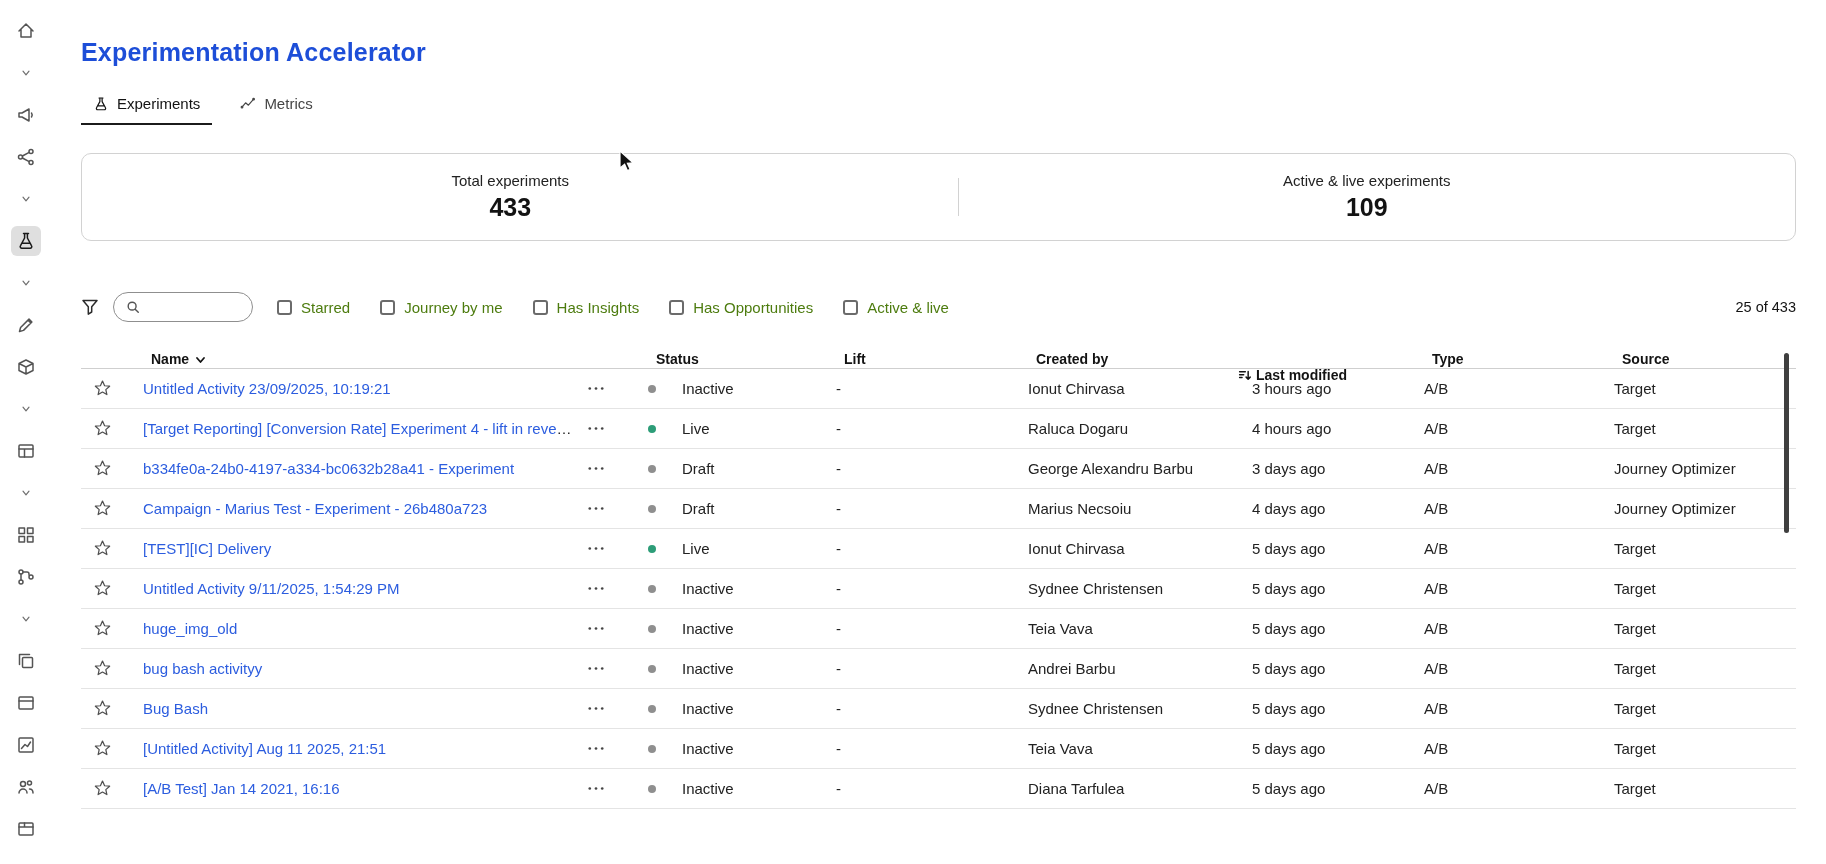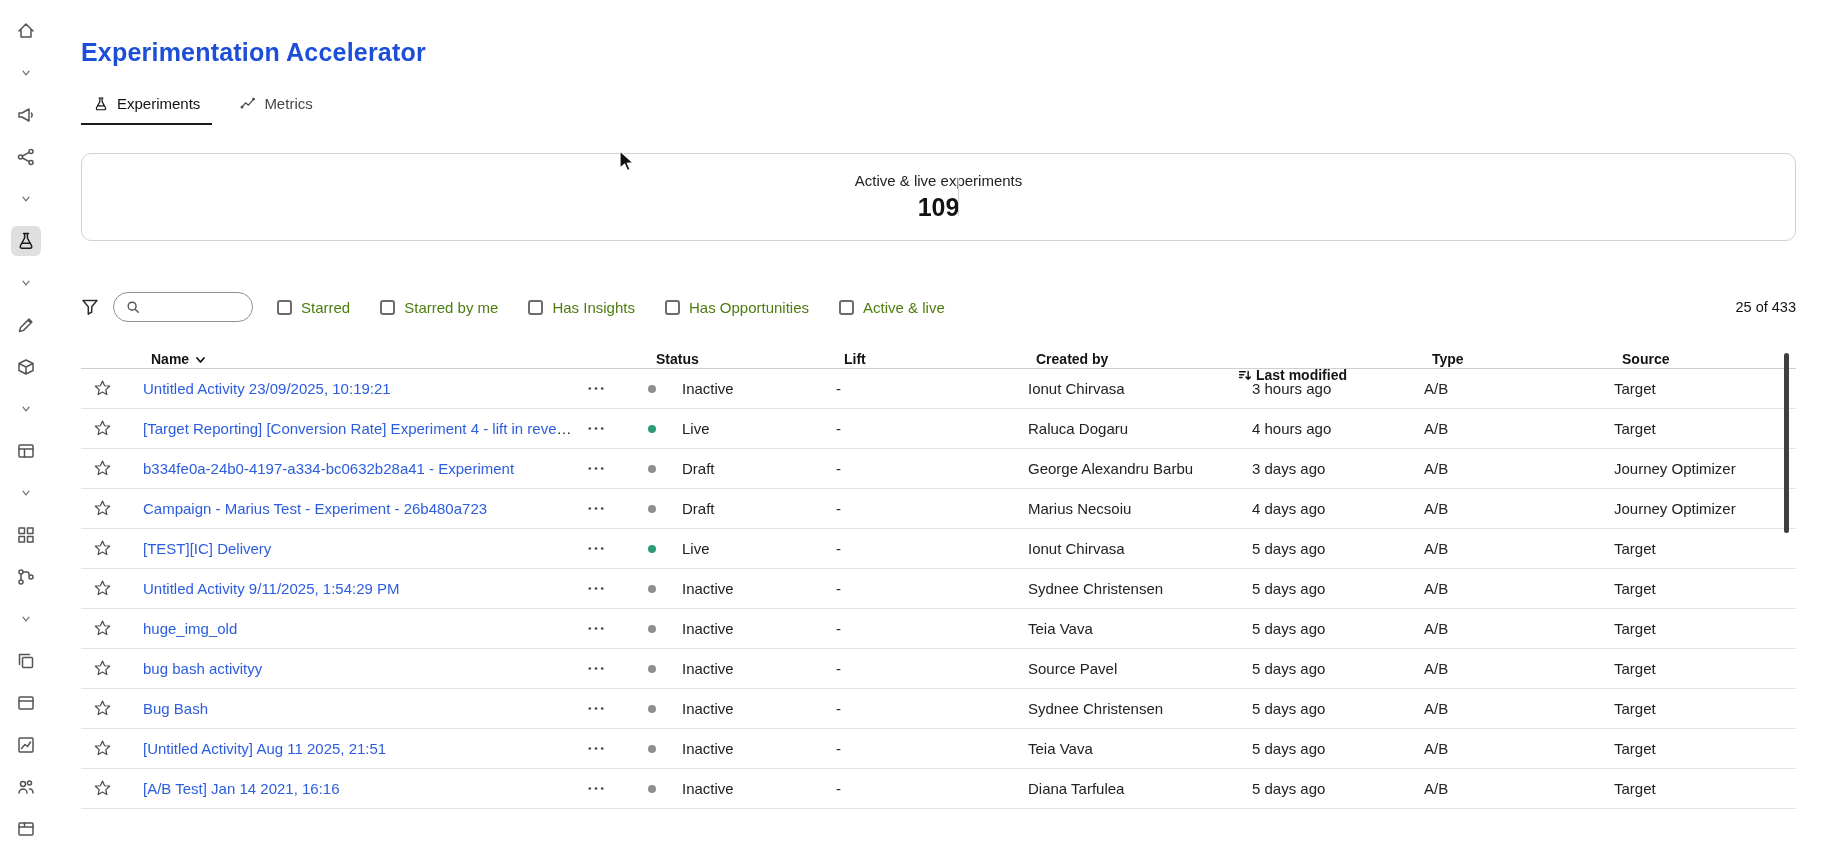--- a/index.html
+++ b/index.html
@@ -230,20 +230,24 @@
       <svg viewBox="0 0 20 20">
           <polyline points="2.5,14 7,8.5 10.5,11.5 17,4"></polyline>
           <circle cx="2.5" cy="14" r="1"></circle>
           <circle cx="17" cy="4" r="1"></circle>
         </svg>
       <span>Metrics</span>
     </div>
   </div>
 
   <section class="stats">
+    <div class="stat">
+      <div class="stat-label">Total experiments</div>
+      <div class="stat-value">433</div>
+    </div>
     <div class="stats-divider"></div>
     <div class="stat">
       <div class="stat-label">Active &amp; live experiments</div>
       <div class="stat-value">109</div>
     </div>
   </section>
 
   <div class="filterbar">
     <div class="funnel">
       <svg viewBox="0 0 18 18">
@@ -258,21 +262,21 @@
       <input type="text" placeholder="" style="">
     </div>
     <div class="checks">
   <label class="check">
     <span class="cb"></span>
     <span class="cb-label">Starred</span>
   </label>
 
   <label class="check">
     <span class="cb"></span>
-    <span class="cb-label">Starred by me</span>
+    <span class="cb-label">Journey by me</span>
   </label>
 
   <label class="check">
     <span class="cb"></span>
     <span class="cb-label">Has Insights</span>
   </label>
 
   <label class="check">
     <span class="cb"></span>
     <span class="cb-label">Has Opportunities</span>
@@ -523,21 +527,21 @@
               <circle cx="2" cy="2" r="1.5" fill="#464646"></circle>
               <circle cx="9" cy="2" r="1.5" fill="#464646"></circle>
               <circle cx="16" cy="2" r="1.5" fill="#464646"></circle>
             </svg>
     </div>
     <div class="cell c-status">
       <span class="dot" style="background: rgb(143, 143, 143);"></span>
       <span>Inactive</span>
     </div>
     <div class="cell">-</div>
-    <div class="cell">Source Pavel</div>
+    <div class="cell">Andrei Barbu</div>
     <div class="cell">5 days ago</div>
     <div class="cell">A/B</div>
     <div class="cell">Target</div>
   </div>
 
   <div class="trow">
     <div class="cell c-star">
       <svg viewBox="0 0 20 20">
               <path d="M10 2.2l2.2 4.9 5.3.5-4 3.6 1.1 5.2L10 13.7l-4.6 2.7 1.1-5.2-4-3.6 5.3-.5z"></path>
             </svg>

